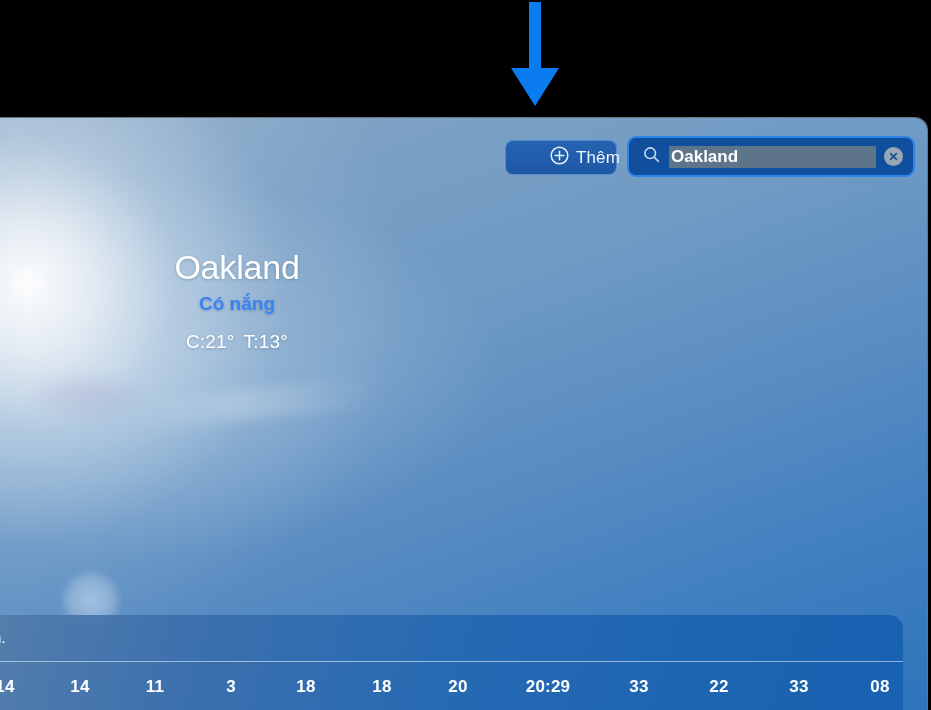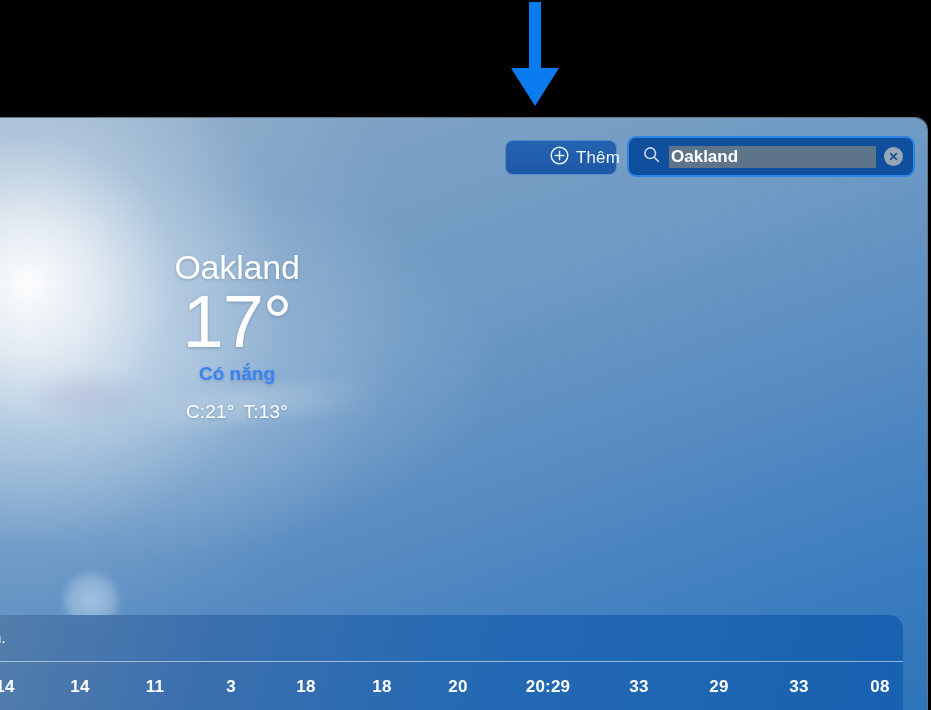--- a/index.html
+++ b/index.html
@@ -257,21 +257,20 @@
 
   <div class="weather-window">
 
     <div class="sky"></div>
     <div class="sky-streak"></div>
     <div class="sky-flare-1"></div>
     <div class="sky-flare-2"></div>
 
     <div class="current">
       <div class="city-name">Oakland</div>
-      <div class="current-temp">17°</div>
       <div class="condition">Có nắng</div>
       <div class="hilo">
         <span>C:21°</span><span class="sep"></span><span>T:13°</span>
       </div>
     </div>
 
     <div class="hourly-panel">
       <div class="panel-head">
         <span class="panel-head-text">/h.</span>
       </div>
@@ -307,21 +306,21 @@
           </div>
           <div class="hour-col" style="left: 556px;">
             <div class="hour-label">20:29</div>
             <div class="hour-icon"></div>
           </div>
           <div class="hour-col" style="left: 647px;">
             <div class="hour-label">33</div>
             <div class="hour-icon"></div>
           </div>
           <div class="hour-col" style="left: 727px;">
-            <div class="hour-label">29</div>
+            <div class="hour-label">22</div>
             <div class="hour-icon"></div>
           </div>
           <div class="hour-col" style="left: 807px;">
             <div class="hour-label">33</div>
             <div class="hour-icon"></div>
           </div>
           <div class="hour-col" style="left: 888px;">
             <div class="hour-label">08</div>
             <div class="hour-icon"></div>
           </div>

